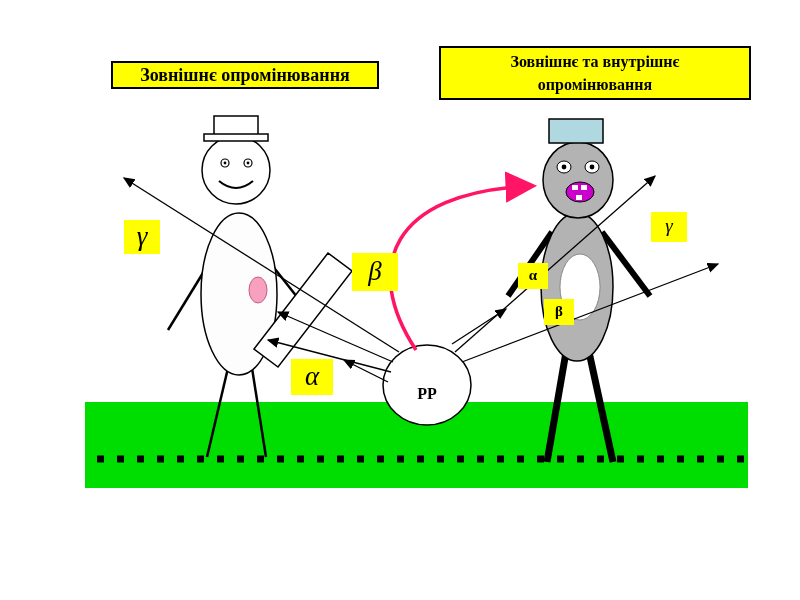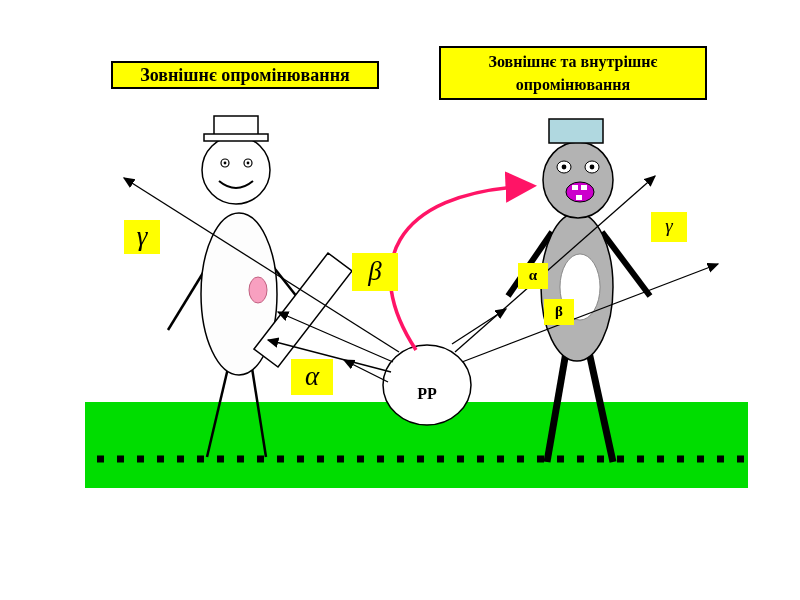--- a/index.html
+++ b/index.html
@@ -19,21 +19,21 @@
     font-weight:bold;
     text-align:center;
     box-sizing:border-box;
     font-family:"Liberation Serif", serif;
   }
   .titlebox.left{
     left:111px;top:61px;width:268px;height:28px;
     font-size:18px;line-height:24px;
   }
   .titlebox.right{
-    left:439px;top:46px;width:268px;height:54px;
+    left:439px;top:46px;width:312px;height:54px;
     font-size:16px;line-height:23px;
     display:flex;align-items:center;justify-content:center;
     padding:0 26px;
   }
   .glabel{
     position:absolute;
     background:#ffff00;
     color:#000;
     text-align:center;
     font-family:"Liberation Serif", serif;

